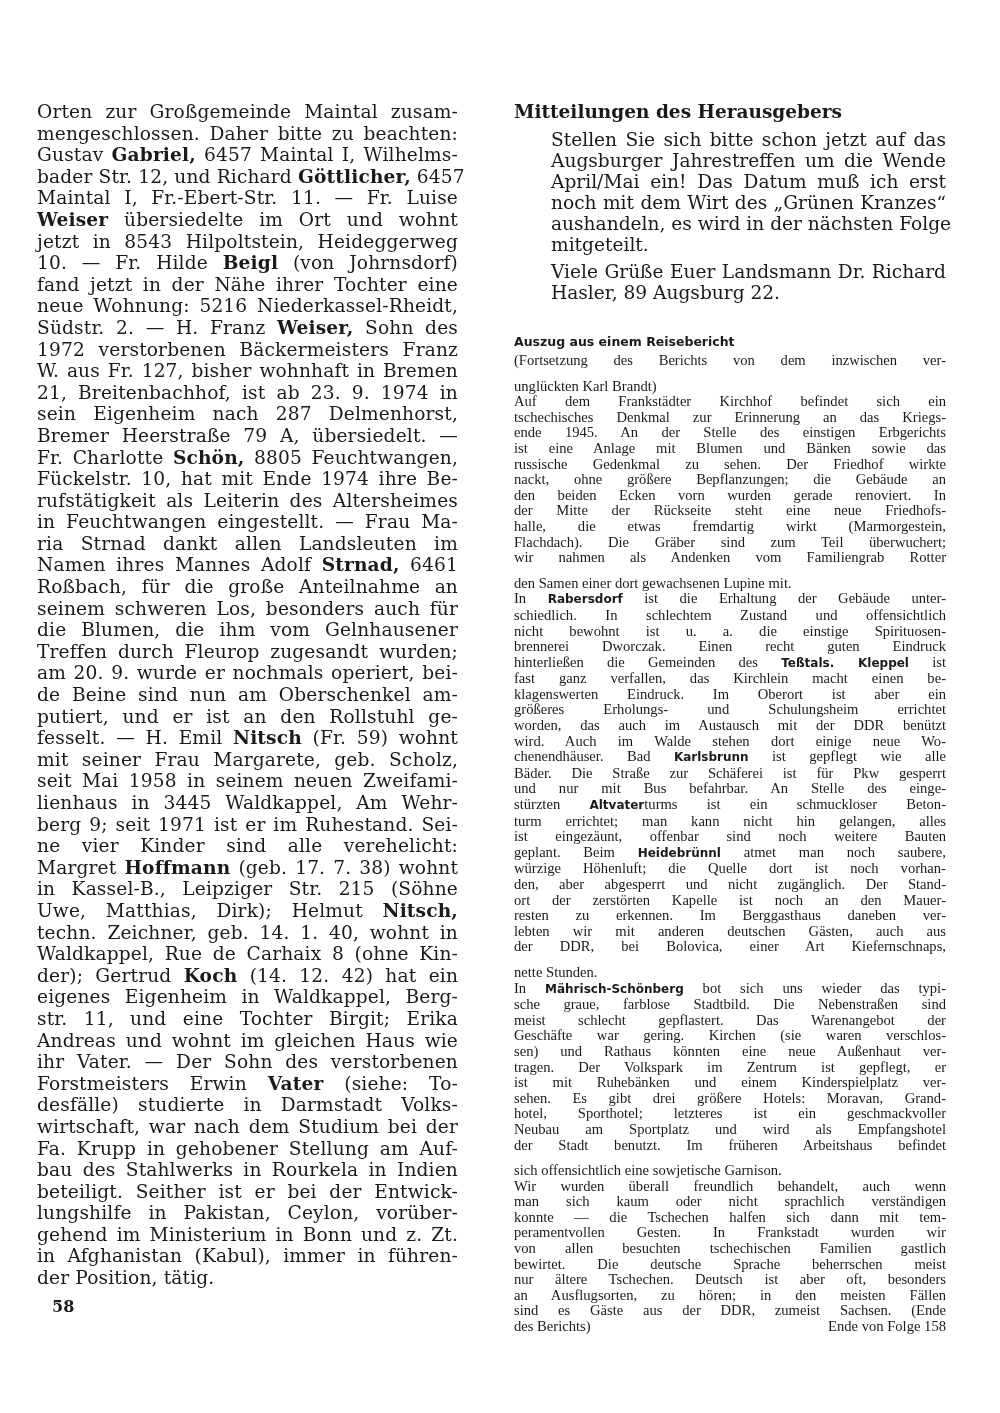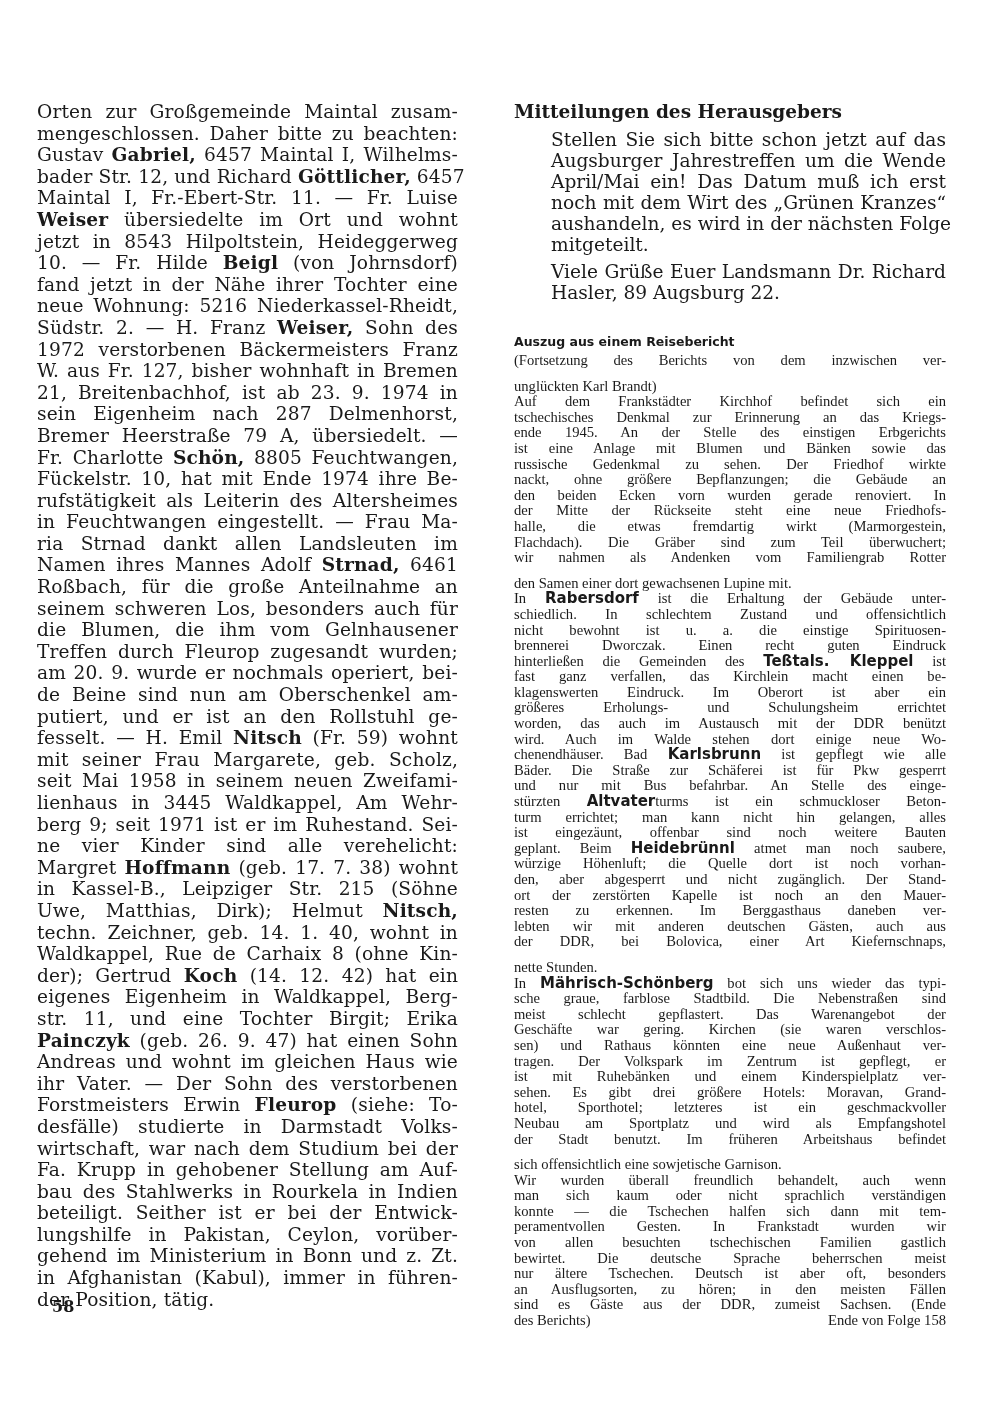--- a/index.html
+++ b/index.html
@@ -30,21 +30,21 @@
   .h-auszug {
     font-family: "DejaVu Sans", "Liberation Sans", sans-serif; font-weight: bold;
     font-size: 12.5px; line-height: 16px; margin: 31px 0 3px 0; white-space: nowrap;
   }
   .small {
     font-family: "Liberation Serif", "DejaVu Serif", serif;
     font-size: 14.6px; line-height: 15.6px;
   }
   .small .ln { display: block; white-space: nowrap; text-align: justify; text-align-last: justify; }
   .small .ln.last { text-align-last: left; margin-top: 10px; }
-  .bs { font-family: "DejaVu Sans", "Liberation Sans", sans-serif; font-weight: bold; font-size: 15px; }
+  .bs { font-family: "DejaVu Sans", "Liberation Sans", sans-serif; font-weight: bold; font-size: 12px; }
   b.bserif { font-weight: bold; }
   .split { display: flex; justify-content: space-between; white-space: nowrap; }
   .page-number {
     position: absolute; left: 52px; top: 1297px;
     font-family: "DejaVu Serif", "Liberation Serif", serif; font-weight: bold; font-size: 16px;
   }
 </style>
 </head>
 <body>
 
@@ -87,24 +87,23 @@
       <span class="ln">berg 9; seit 1971 ist er im Ruhestand. Sei-</span>
       <span class="ln">ne vier Kinder sind alle verehelicht:</span>
       <span class="ln">Margret <b class="bserif">Hoffmann</b> (geb. 17. 7. 38) wohnt</span>
       <span class="ln">in Kassel-B., Leipziger Str. 215 (Söhne</span>
       <span class="ln">Uwe, Matthias, Dirk); Helmut <b class="bserif">Nitsch,</b></span>
       <span class="ln">techn. Zeichner, geb. 14. 1. 40, wohnt in</span>
       <span class="ln">Waldkappel, Rue de Carhaix 8 (ohne Kin-</span>
       <span class="ln">der); Gertrud <b class="bserif">Koch</b> (14. 12. 42) hat ein</span>
       <span class="ln">eigenes Eigenheim in Waldkappel, Berg-</span>
       <span class="ln">str. 11, und eine Tochter Birgit; Erika</span>
-      <span class="ln"><b class="bserif">Painczyk</b> (geb. 26. 9. 47) hat einen Sohn</span>
       <span class="ln">Andreas und wohnt im gleichen Haus wie</span>
       <span class="ln">ihr Vater. — Der Sohn des verstorbenen</span>
-      <span class="ln">Forstmeisters Erwin <b class="bserif">Fleurop</b> (siehe: To-</span>
+      <span class="ln">Forstmeisters Erwin <b class="bserif">Vater</b> (siehe: To-</span>
       <span class="ln">desfälle) studierte in Darmstadt Volks-</span>
       <span class="ln">wirtschaft, war nach dem Studium bei der</span>
       <span class="ln">Fa. Krupp in gehobener Stellung am Auf-</span>
       <span class="ln">bau des Stahlwerks in Rourkela in Indien</span>
       <span class="ln">beteiligt. Seither ist er bei der Entwick-</span>
       <span class="ln">lungshilfe in Pakistan, Ceylon, vorüber-</span>
       <span class="ln">gehend im Ministerium in Bonn und z. Zt.</span>
       <span class="ln">in Afghanistan (Kabul), immer in führen-</span>
       <span class="ln last">der Position, tätig.</span>
     </div>

